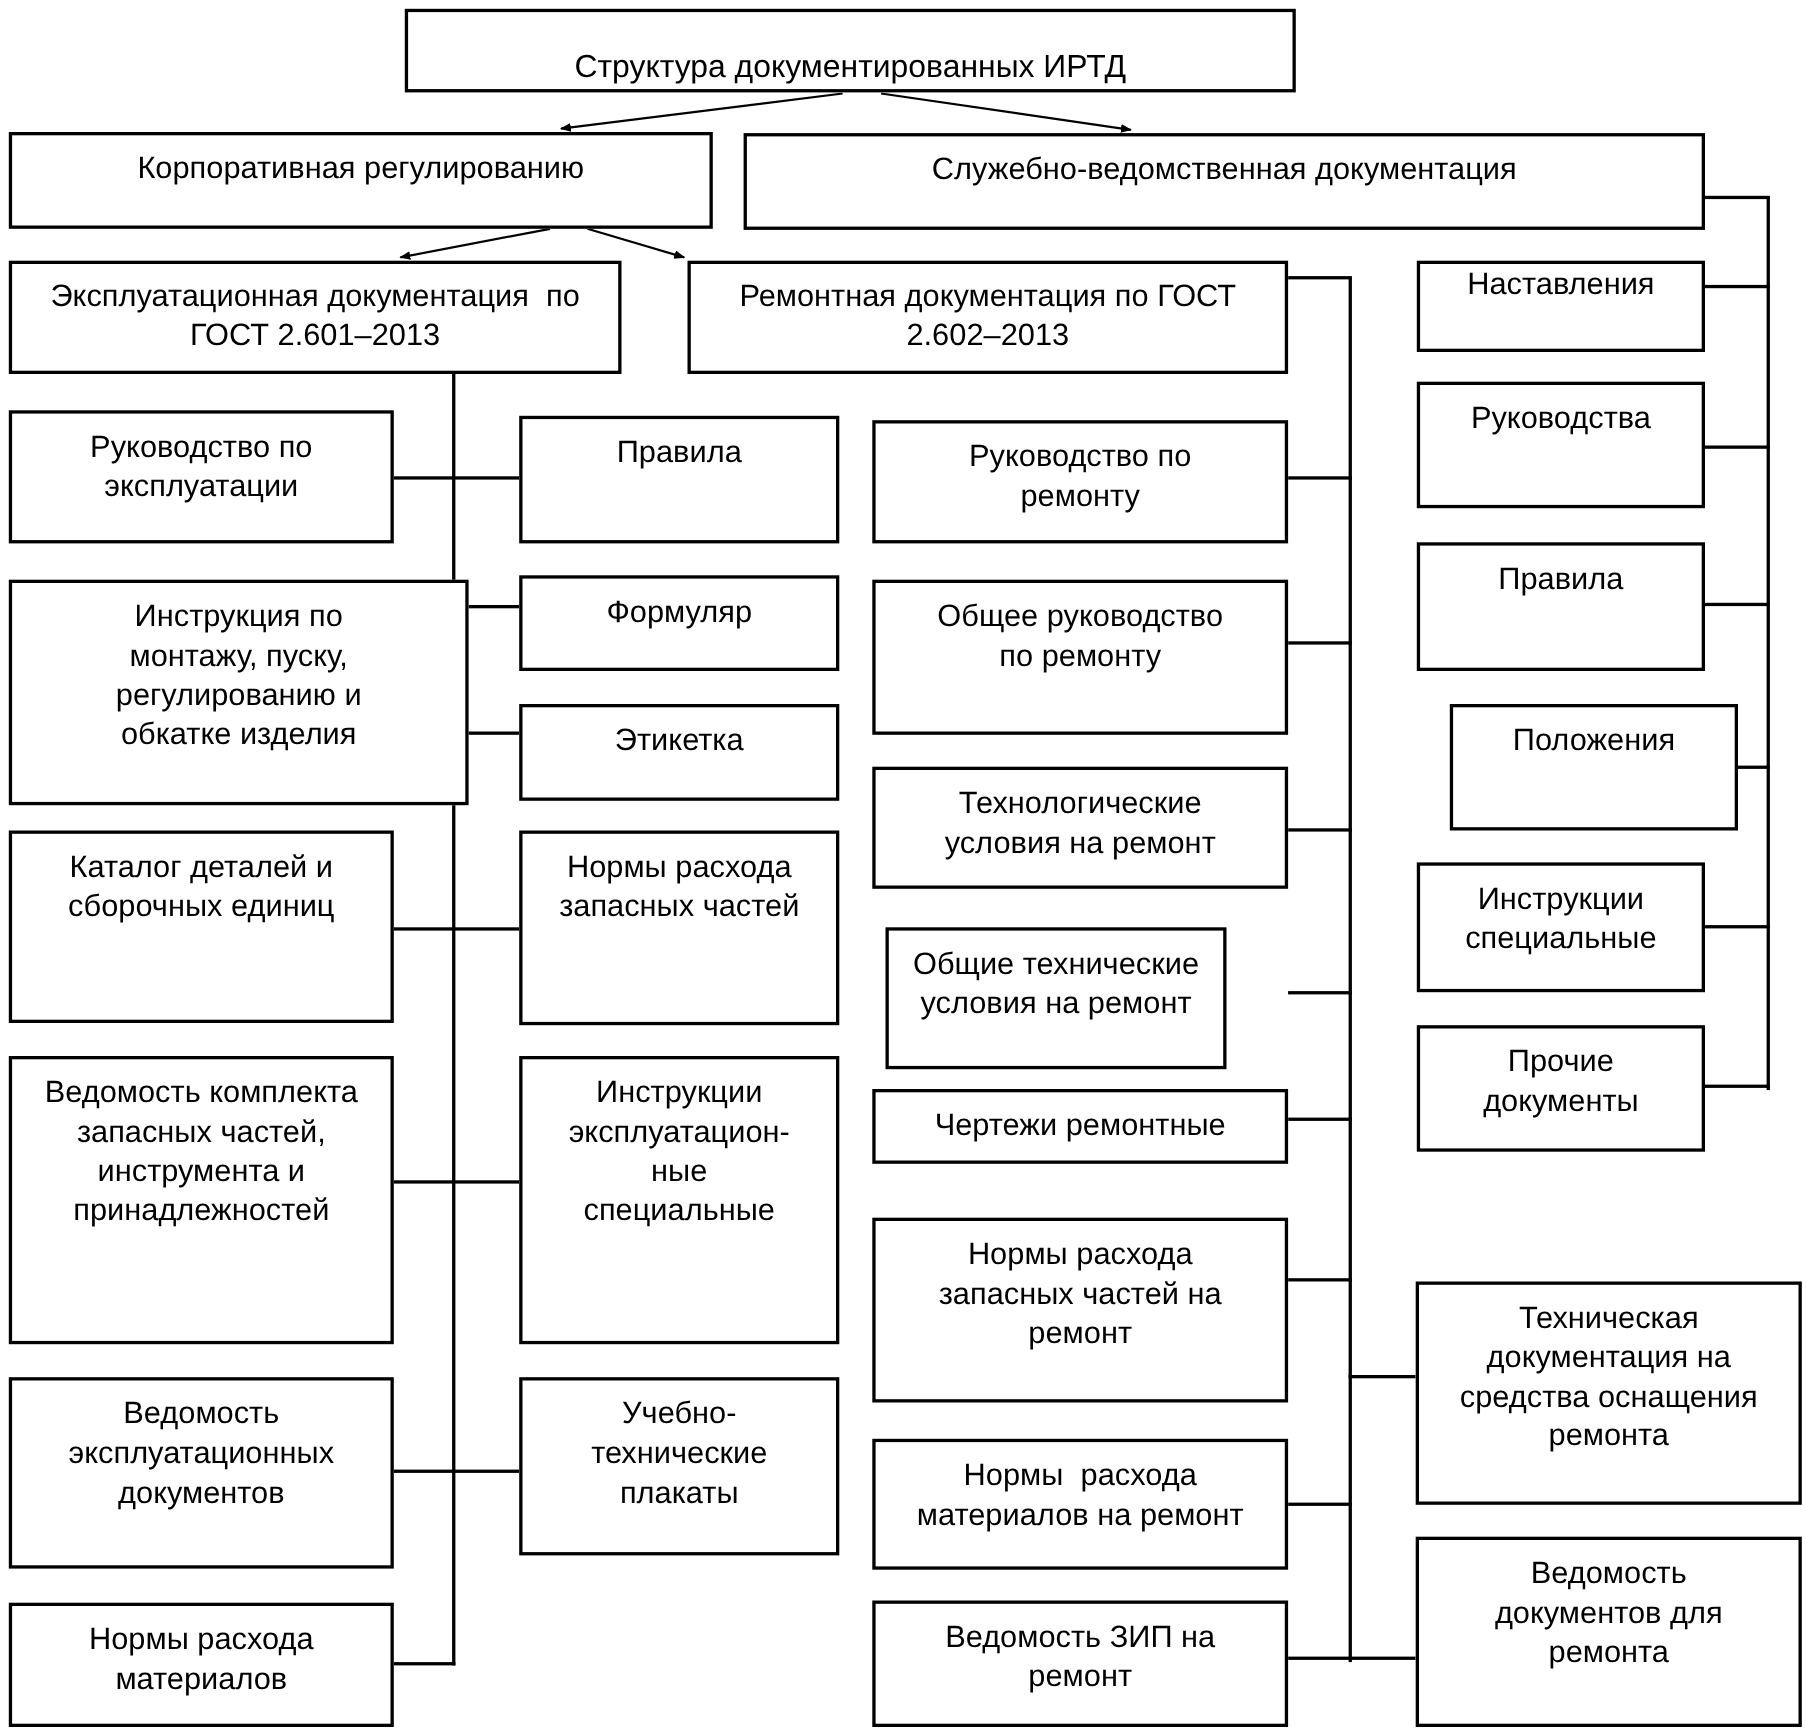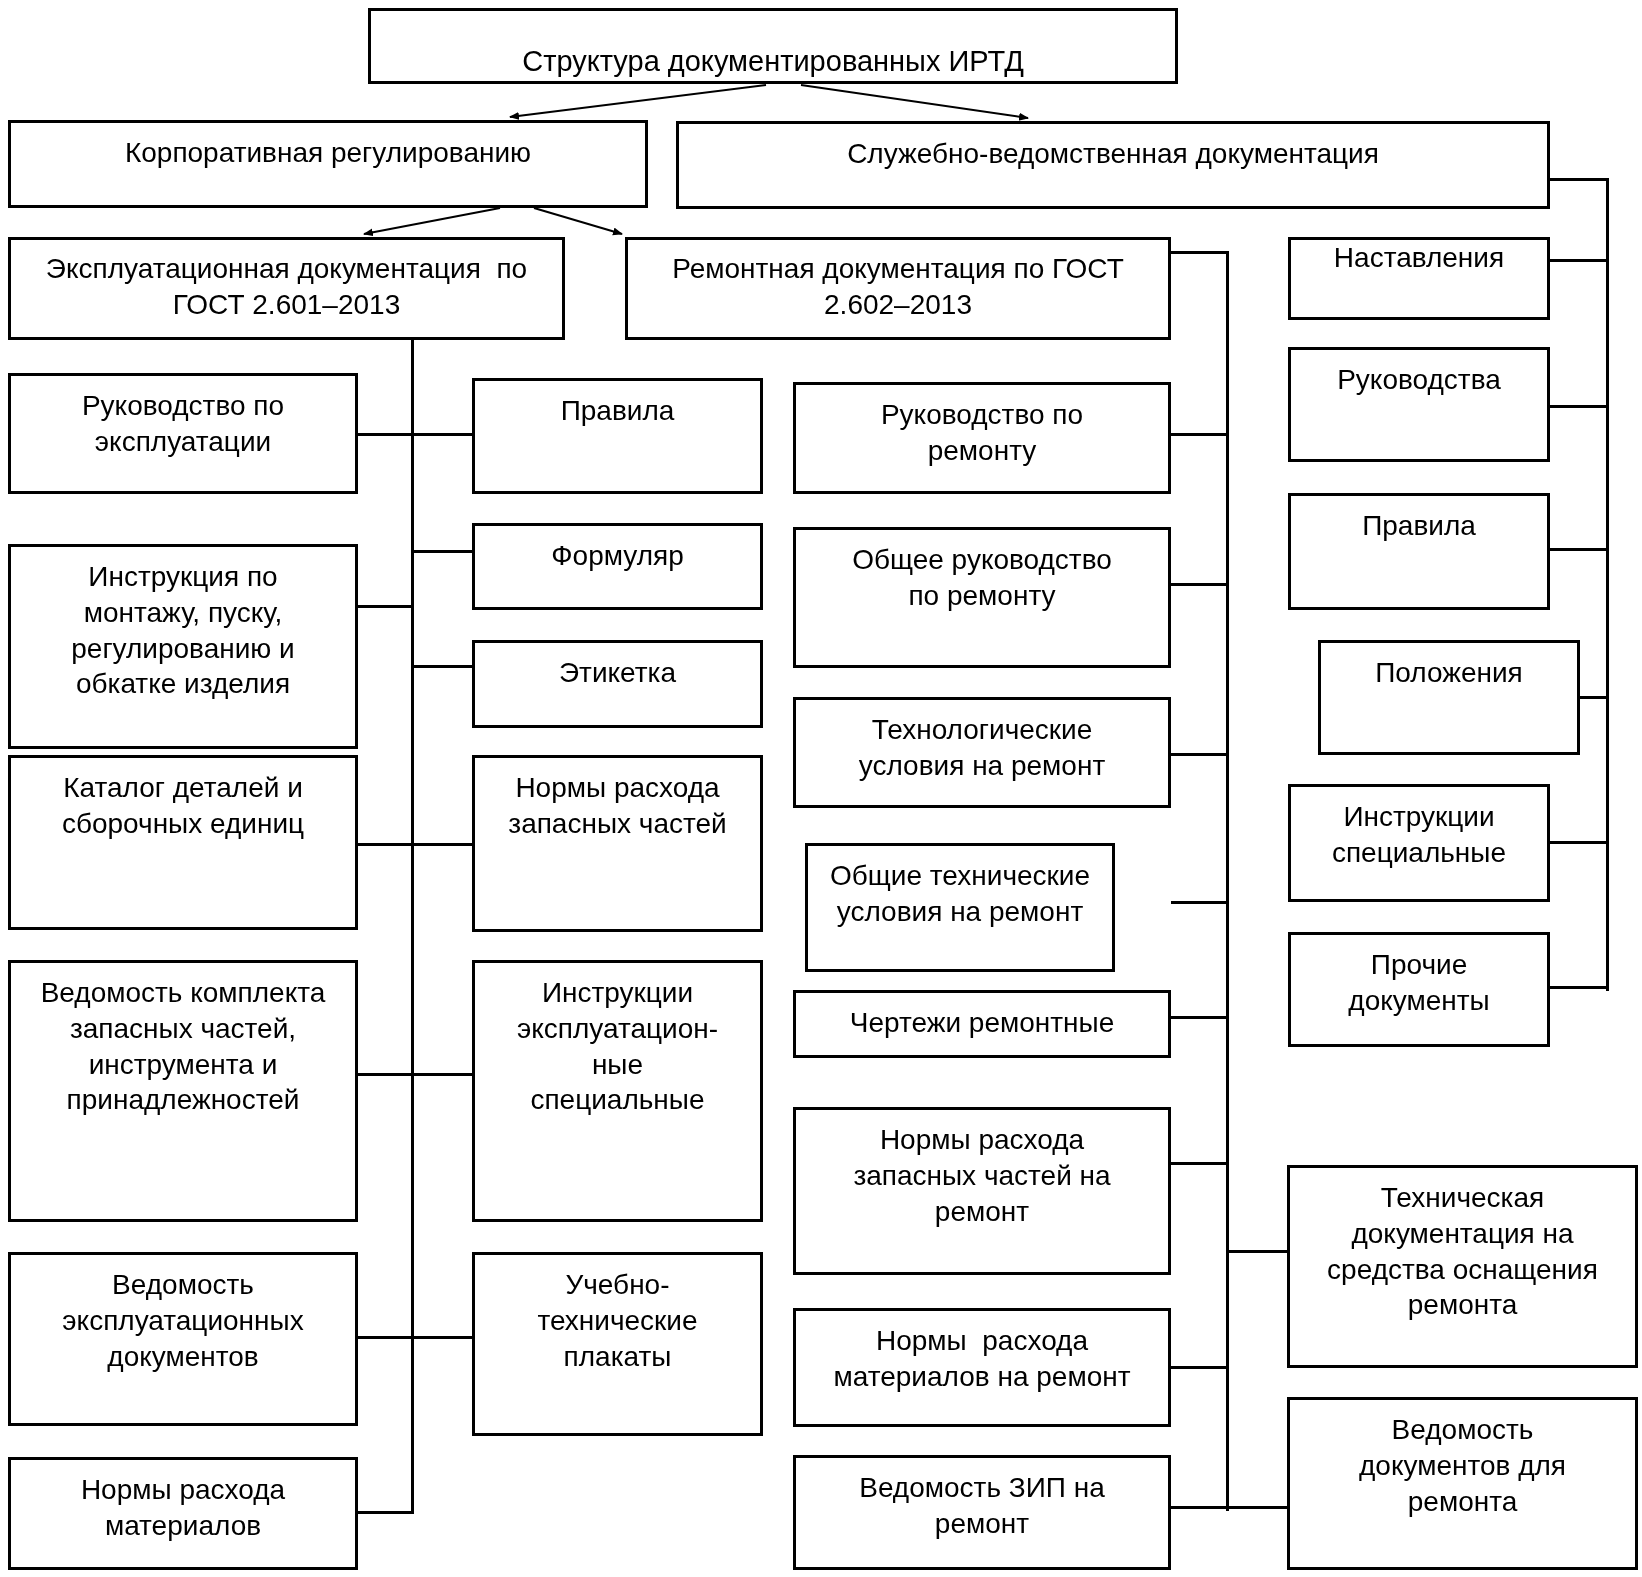--- a/index.html
+++ b/index.html
@@ -81,21 +81,21 @@
   <div class="box" style="left:8px;top:120px;width:640px;height:88px">Корпоративная регулированию</div>
   <div class="box" style="left:676px;top:121px;width:874px;height:88px">Служебно-ведомственная документация</div>
 
   <div class="box" style="left:8px;top:237px;width:557px;height:103px;padding-top:11px">Эксплуатационная документация  по
 ГОСТ 2.601–2013</div>
   <div class="box" style="left:625px;top:237px;width:546px;height:103px;padding-top:11px">Ремонтная документация по ГОСТ
 2.602–2013</div>
 
   <div class="box" style="left:8px;top:373px;width:350px;height:121px">Руководство по
 эксплуатации</div>
-  <div class="box" style="left:8px;top:544px;width:350px;height:205px">Инструкция по
+  <div class="box" style="left:8px;top:527px;width:418px;height:205px">Инструкция по
 монтажу, пуску,
 регулированию и
 обкатке изделия</div>
   <div class="box" style="left:8px;top:755px;width:350px;height:175px">Каталог деталей и
 сборочных единиц</div>
   <div class="box" style="left:8px;top:960px;width:350px;height:262px">Ведомость комплекта
 запасных частей,
 инструмента и
 принадлежностей</div>
   <div class="box" style="left:8px;top:1252px;width:350px;height:174px">Ведомость
@@ -106,21 +106,21 @@
 
   <div class="box" style="left:472px;top:378px;width:291px;height:116px">Правила</div>
   <div class="box" style="left:472px;top:523px;width:291px;height:87px">Формуляр</div>
   <div class="box" style="left:472px;top:640px;width:291px;height:88px">Этикетка</div>
   <div class="box" style="left:472px;top:755px;width:291px;height:177px">Нормы расхода
 запасных частей</div>
   <div class="box" style="left:472px;top:960px;width:291px;height:262px">Инструкции
 эксплуатацион-
 ные
 специальные</div>
-  <div class="box" style="left:472px;top:1252px;width:291px;height:184px">Учебно-
+  <div class="box" style="left:472px;top:1252px;width:291px;height:162px">Учебно-
 технические
 плакаты</div>
 
   <div class="box" style="left:793px;top:382px;width:378px;height:112px">Руководство по
 ремонту</div>
   <div class="box" style="left:793px;top:527px;width:378px;height:141px">Общее руководство
 по ремонту</div>
   <div class="box" style="left:793px;top:697px;width:378px;height:111px">Технологические
 условия на ремонт</div>
   <div class="box" style="left:805px;top:843px;width:310px;height:129px">Общие технические

